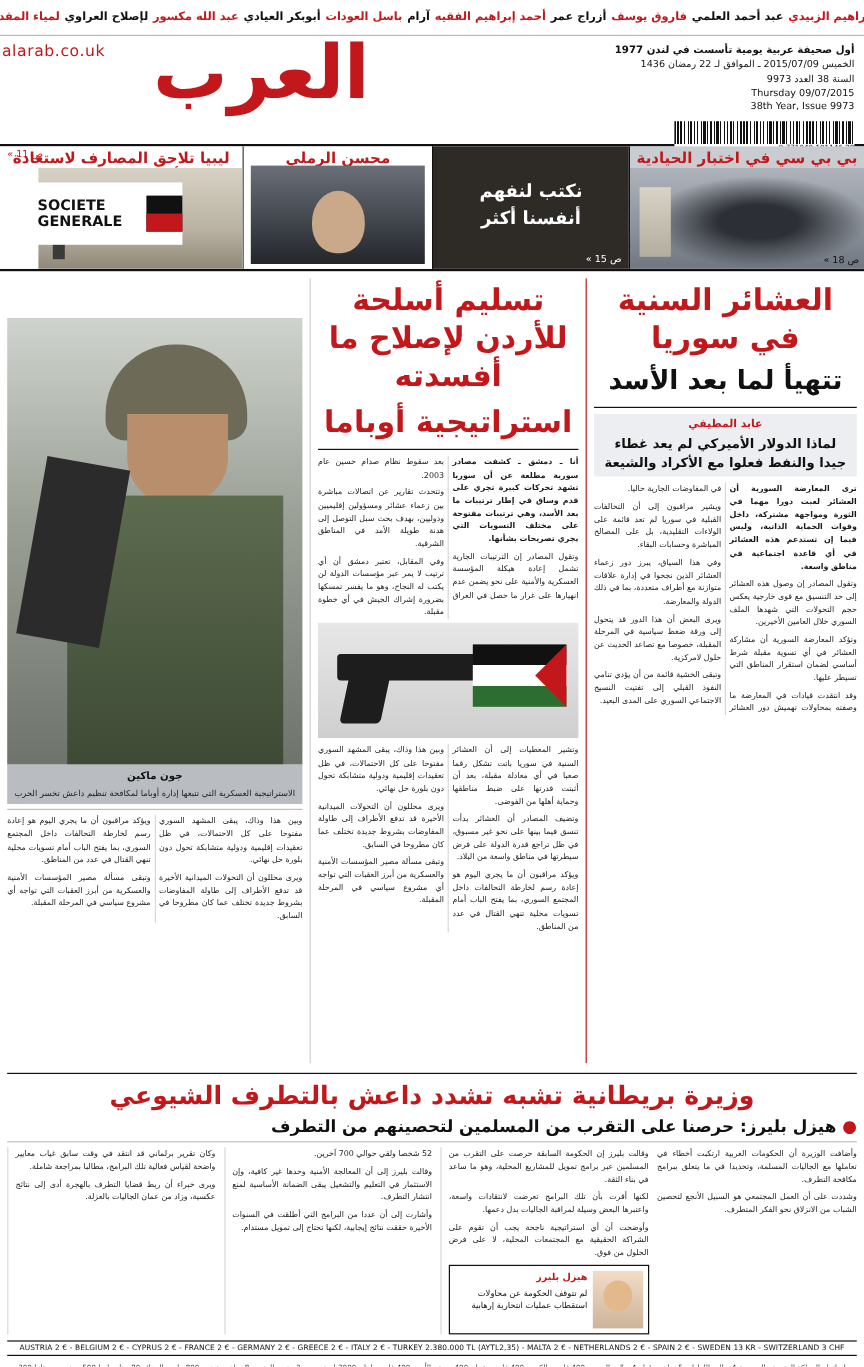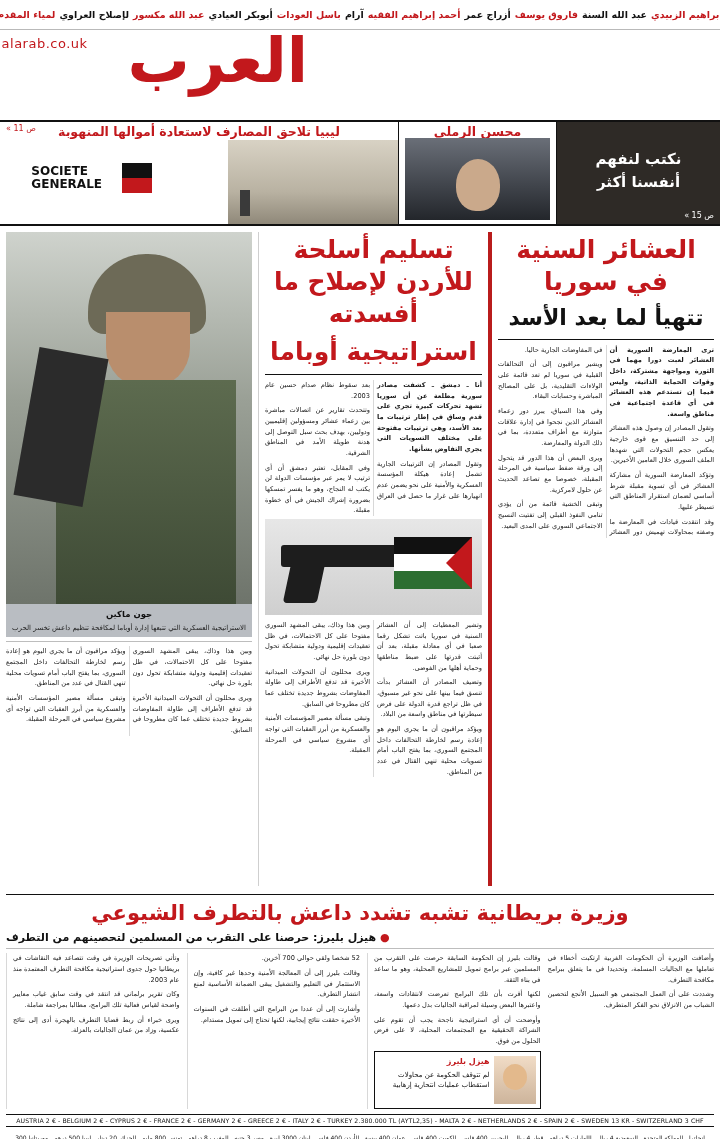--- a/index.html
+++ b/index.html
@@ -161,23 +161,23 @@
     content:""; position:absolute; left:12px; bottom:10px; width:10px; height:26px; background:#3a3a3a;
   }
   .promo-d .pg { position:absolute; top:2px; left:6px; font-size:8px; color:#c2181c; }
 
   
   .main {
     display: flex;
     padding: 6px 6px 0 6px;
     height: 660px;
   }
-  .col-right { width: 226px; padding-left: 6px; border-left: 4px solid #b91c1c; }
+  .col-right { width: 226px; padding-left: 6px; border-left: 1px solid #b91c1c; }
   .col-mid   { width: 230px; padding: 0 6px; border-left: 1px solid #cfcfcf; }
-  .col-left  { flex: 1; padding-right: 6px; }
+  .col-left  { flex: 1; padding-right: 6px; margin-top: 33px; }
 
   .hl-main {
     font-size: 25px; font-weight: bold; color: #c2181c;
     line-height: 1.28; text-align: center; margin: 2px 0 6px;
   }
   .hl-sub {
     font-size: 22px; font-weight: bold; color: #111;
     line-height: 1.3; text-align: center; margin: 0 0 6px;
   }
   .rule { height: 1px; background: #111; margin: 4px 0 5px; }
@@ -251,21 +251,21 @@
     border-width:26px 26px 26px 0; border-color:transparent #c2181c transparent transparent;
   }
 
   
   .lower { padding: 4px 6px 0; }
   .lower-hl {
     font-size: 21px; font-weight: bold; color:#c2181c; text-align:center;
     line-height:1.3; margin: 2px 0 4px;
   }
   .lower-sub {
-    font-size: 11px; font-weight:bold; color:#111; text-align:left; margin-bottom:4px;
+    font-size: 14px; font-weight:bold; color:#111; text-align:right; margin-bottom:4px;
   }
   .lower-sub .dot { color:#c2181c; }
   .lower-body { display:flex; gap:7px; }
   .lb-col { flex:1; }
   .lb-col.with-rule { border-left:1px solid #d8d8d8; padding-left:6px; }
   .ad-box {
     border:1px solid #111; padding:4px; margin-top:4px; display:flex; gap:4px; align-items:flex-start;
   }
   .ad-box .ad-photo{
     width:42px; height:48px; background:linear-gradient(180deg,#f1dcc6,#cdb49b);
@@ -285,41 +285,56 @@
     color:#111; letter-spacing:.1px; margin-top:5px;
   }
 </style>
 </head>
 <body>
 
 <div class="page">
 
   <div class="top-strip">
     <span class="seg red">إبراهيم الزبيدي</span>
-    <span class="seg blk">عبد الله السنة</span>
+    <span class="seg blk">عبد أحمد العلمي</span>
     <span class="seg red">فاروق يوسف</span>
     <span class="seg blk">أزراج عمر</span>
     <span class="seg red">أحمد إبراهيم الفقيه</span>
     <span class="seg blk">آرام</span>
     <span class="seg red">باسل العودات</span>
     <span class="seg blk">أبوبكر العيادي</span>
     <span class="seg red">عبد الله مكسور</span>
     <span class="seg blk">لإصلاح العراوي</span>
     <span class="seg red">لمياء المقدم</span>
   </div>
 
   <div class="masthead">
+    <div class="mast-left">
+      <div class="line1">أول صحيفة عربية يومية تأسست في لندن 1977</div>
+      <div class="line2">الخميس 2015/07/09 ـ الموافق لـ 22 رمضان 1436</div>
+      <div class="line3">السنة 38 العدد 9973</div>
+      <div class="line4">Thursday 09/07/2015</div>
+      <div class="line5">38th Year, Issue 9973</div>
+      <div class="barcode">
+        <div class="digits">9 771040 101146   28</div>
+      </div>
+    </div>
     <div class="mast-center"></div>
     <div class="mast-right">
       <div class="logo-ar">العرب</div>
       <div class="logo-site">alarab.co.uk</div>
     </div>
   </div>
 
   <div class="promo">
+    <div class="promo-cell promo-a">
+      <div class="promo-title">بي بي سي في اختبار الحيادية</div>
+      <div class="photo"></div>
+      <div class="promo-sub">ص 18 »</div>
+    </div>
     <div class="promo-cell promo-b">
       <div class="dark-txt" style="white-space:pre-line;">نكتب لنفهم
 أنفسنا أكثر</div>
       <div class="pg">ص 15 »</div>
     </div>
     <div class="promo-cell promo-c">
       <div class="promo-title">محسن الرملي</div>
       <div class="portrait"></div>
     </div>
     <div class="promo-cell promo-d">
@@ -333,38 +348,42 @@
       </div>
     </div>
   </div>
 
   <div class="main">
 
     <div class="col-right">
       <div class="hl-main">العشائر السنية في سوريا</div>
       <div class="hl-sub">تتهيأ لما بعد الأسد</div>
       <div class="rule"></div>
+      <div class="byline">
+        <div class="name">عابد المطيفي</div>
+        <div class="txt">لماذا الدولار الأميركي لم يعد غطاء جيدا والنفط فعلوا مع الأكراد والشيعة</div>
+      </div>
       <div class="body-cols-2">
         <p class="t lead">ترى المعارضة السورية أن العشائر لعبت دورا مهما في الثورة ومواجهة مشتركة، داخل وقوات الحماية الذاتية، وليس فيما إن تستدعم هذه العشائر في أي قاعدة اجتماعية في مناطق واسعة.</p>
         <p class="t">وتقول المصادر إن وصول هذه العشائر إلى حد التنسيق مع قوى خارجية يعكس حجم التحولات التي شهدها الملف السوري خلال العامين الأخيرين.</p>
         <p class="t">وتؤكد المعارضة السورية أن مشاركة العشائر في أي تسوية مقبلة شرط أساسي لضمان استقرار المناطق التي تسيطر عليها.</p>
         <p class="t">وقد انتقدت قيادات في المعارضة ما وصفته بمحاولات تهميش دور العشائر في المفاوضات الجارية حاليا.</p>
         <p class="t">ويشير مراقبون إلى أن التحالفات القبلية في سوريا لم تعد قائمة على الولاءات التقليدية، بل على المصالح المباشرة وحسابات البقاء.</p>
         <p class="t">وفي هذا السياق، يبرز دور زعماء العشائر الذين نجحوا في إدارة علاقات متوازنة مع أطراف متعددة، بما في ذلك الدولة والمعارضة.</p>
         <p class="t">ويرى البعض أن هذا الدور قد يتحول إلى ورقة ضغط سياسية في المرحلة المقبلة، خصوصا مع تصاعد الحديث عن حلول لامركزية.</p>
         <p class="t">وتبقى الخشية قائمة من أن يؤدي تنامي النفوذ القبلي إلى تفتيت النسيج الاجتماعي السوري على المدى البعيد.</p>
       </div>
     </div>
 
     <div class="col-mid">
       <div class="hl-main">تسليم أسلحة للأردن لإصلاح ما أفسدته</div>
       <div class="hl-main">استراتيجية أوباما</div>
       <div class="rule"></div>
       <div class="body-cols-2">
-        <p class="t lead">أنا ـ دمشق ـ كشفت مصادر سورية مطلعة عن أن سوريا تشهد تحركات كبيرة تجري على قدم وساق في إطار ترتيبات ما بعد الأسد، وهي ترتيبات مفتوحة على مختلف التسويات التي يجري التفاوض بشأنها.</p>
+        <p class="t lead">أنا ـ دمشق ـ كشفت مصادر سورية مطلعة عن أن سوريا تشهد تحركات كبيرة تجري على قدم وساق في إطار ترتيبات ما بعد الأسد، وهي ترتيبات مفتوحة على مختلف التسويات التي يجري تصريحات بشأنها.</p>
         <p class="t">وتقول المصادر إن الترتيبات الجارية تشمل إعادة هيكلة المؤسسة العسكرية والأمنية على نحو يضمن عدم انهيارها على غرار ما حصل في العراق بعد سقوط نظام صدام حسين عام 2003.</p>
         <p class="t">وتتحدث تقارير عن اتصالات مباشرة بين زعماء عشائر ومسؤولين إقليميين ودوليين، بهدف بحث سبل التوصل إلى هدنة طويلة الأمد في المناطق الشرقية.</p>
         <p class="t">وفي المقابل، تعتبر دمشق أن أي ترتيب لا يمر عبر مؤسسات الدولة لن يكتب له النجاح، وهو ما يفسر تمسكها بضرورة إشراك الجيش في أي خطوة مقبلة.</p>
       </div>
       <div class="pistol">
         <div class="flag"></div>
       </div>
       <div class="body-cols-2">
         <p class="t">وتشير المعطيات إلى أن العشائر السنية في سوريا باتت تشكل رقما صعبا في أي معادلة مقبلة، بعد أن أثبتت قدرتها على ضبط مناطقها وحماية أهلها من الفوضى.</p>
         <p class="t">وتضيف المصادر أن العشائر بدأت تنسق فيما بينها على نحو غير مسبوق، في ظل تراجع قدرة الدولة على فرض سيطرتها في مناطق واسعة من البلاد.</p>
@@ -420,21 +439,20 @@
             <div>لم تتوقف الحكومة عن محاولات استقطاب عمليات انتحارية إرهابية</div>
           </div>
         </div>
       </div>
       <div class="lb-col with-rule">
         <p class="t">52 شخصا ولقي حوالي 700 آخرين.</p>
         <p class="t">وقالت بليرز إلى أن المعالجة الأمنية وحدها غير كافية، وإن الاستثمار في التعليم والتشغيل يبقى الضمانة الأساسية لمنع انتشار التطرف.</p>
         <p class="t">وأشارت إلى أن عددا من البرامج التي أطلقت في السنوات الأخيرة حققت نتائج إيجابية، لكنها تحتاج إلى تمويل مستدام.</p>
       </div>
       <div class="lb-col with-rule">
-        <p class="t">وتأتي تصريحات الوزيرة في وقت تتصاعد فيه النقاشات في بريطانيا حول جدوى استراتيجية مكافحة التطرف المعتمدة منذ عام 2003.</p>
         <p class="t">وكان تقرير برلماني قد انتقد في وقت سابق غياب معايير واضحة لقياس فعالية تلك البرامج، مطالبا بمراجعة شاملة.</p>
         <p class="t">ويرى خبراء أن ربط قضايا التطرف بالهجرة أدى إلى نتائج عكسية، وزاد من عمان الجاليات بالعزلة.</p>
       </div>
     </div>
 
     <div class="prices">AUSTRIA 2 € - BELGIUM 2 € - CYPRUS 2 € - FRANCE 2 € - GERMANY 2 € - GREECE 2 € - ITALY 2 € - TURKEY 2.380.000 TL (AYTL2,35) - MALTA 2 € - NETHERLANDS 2 € - SPAIN 2 € - SWEDEN 13 KR - SWITZERLAND 3 CHF</div>
     <div class="prices" style="direction:rtl; font-size:6px; border-top:none;">إنجلترا ـ المملكة المتحدة ـ السعودية 4 ريال ـ الإمارات 5 دراهم ـ قطر 4 ريال ـ البحرين 400 فلس ـ الكويت 400 فلس ـ عمان 400 بيسة ـ الأردن 400 فلس ـ لبنان 3000 ليرة ـ مصر 3 جنيه ـ المغرب 8 دراهم ـ تونس 800 مليم ـ الجزائر 20 دينار ـ ليبيا 500 درهم ـ موريتانيا 300 أوقية</div>
   </div>
 
 </div>

